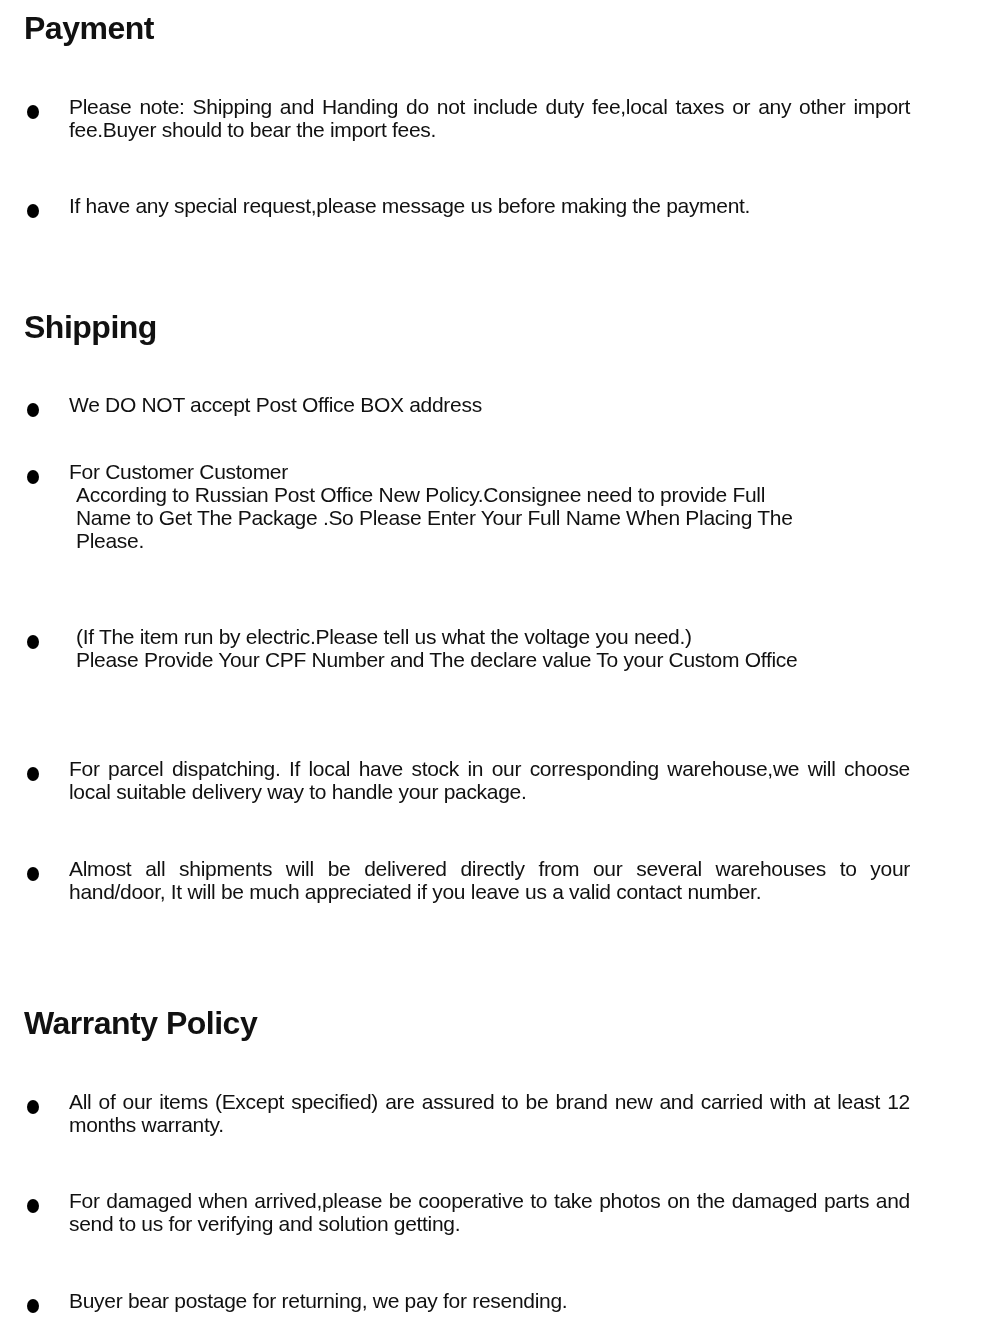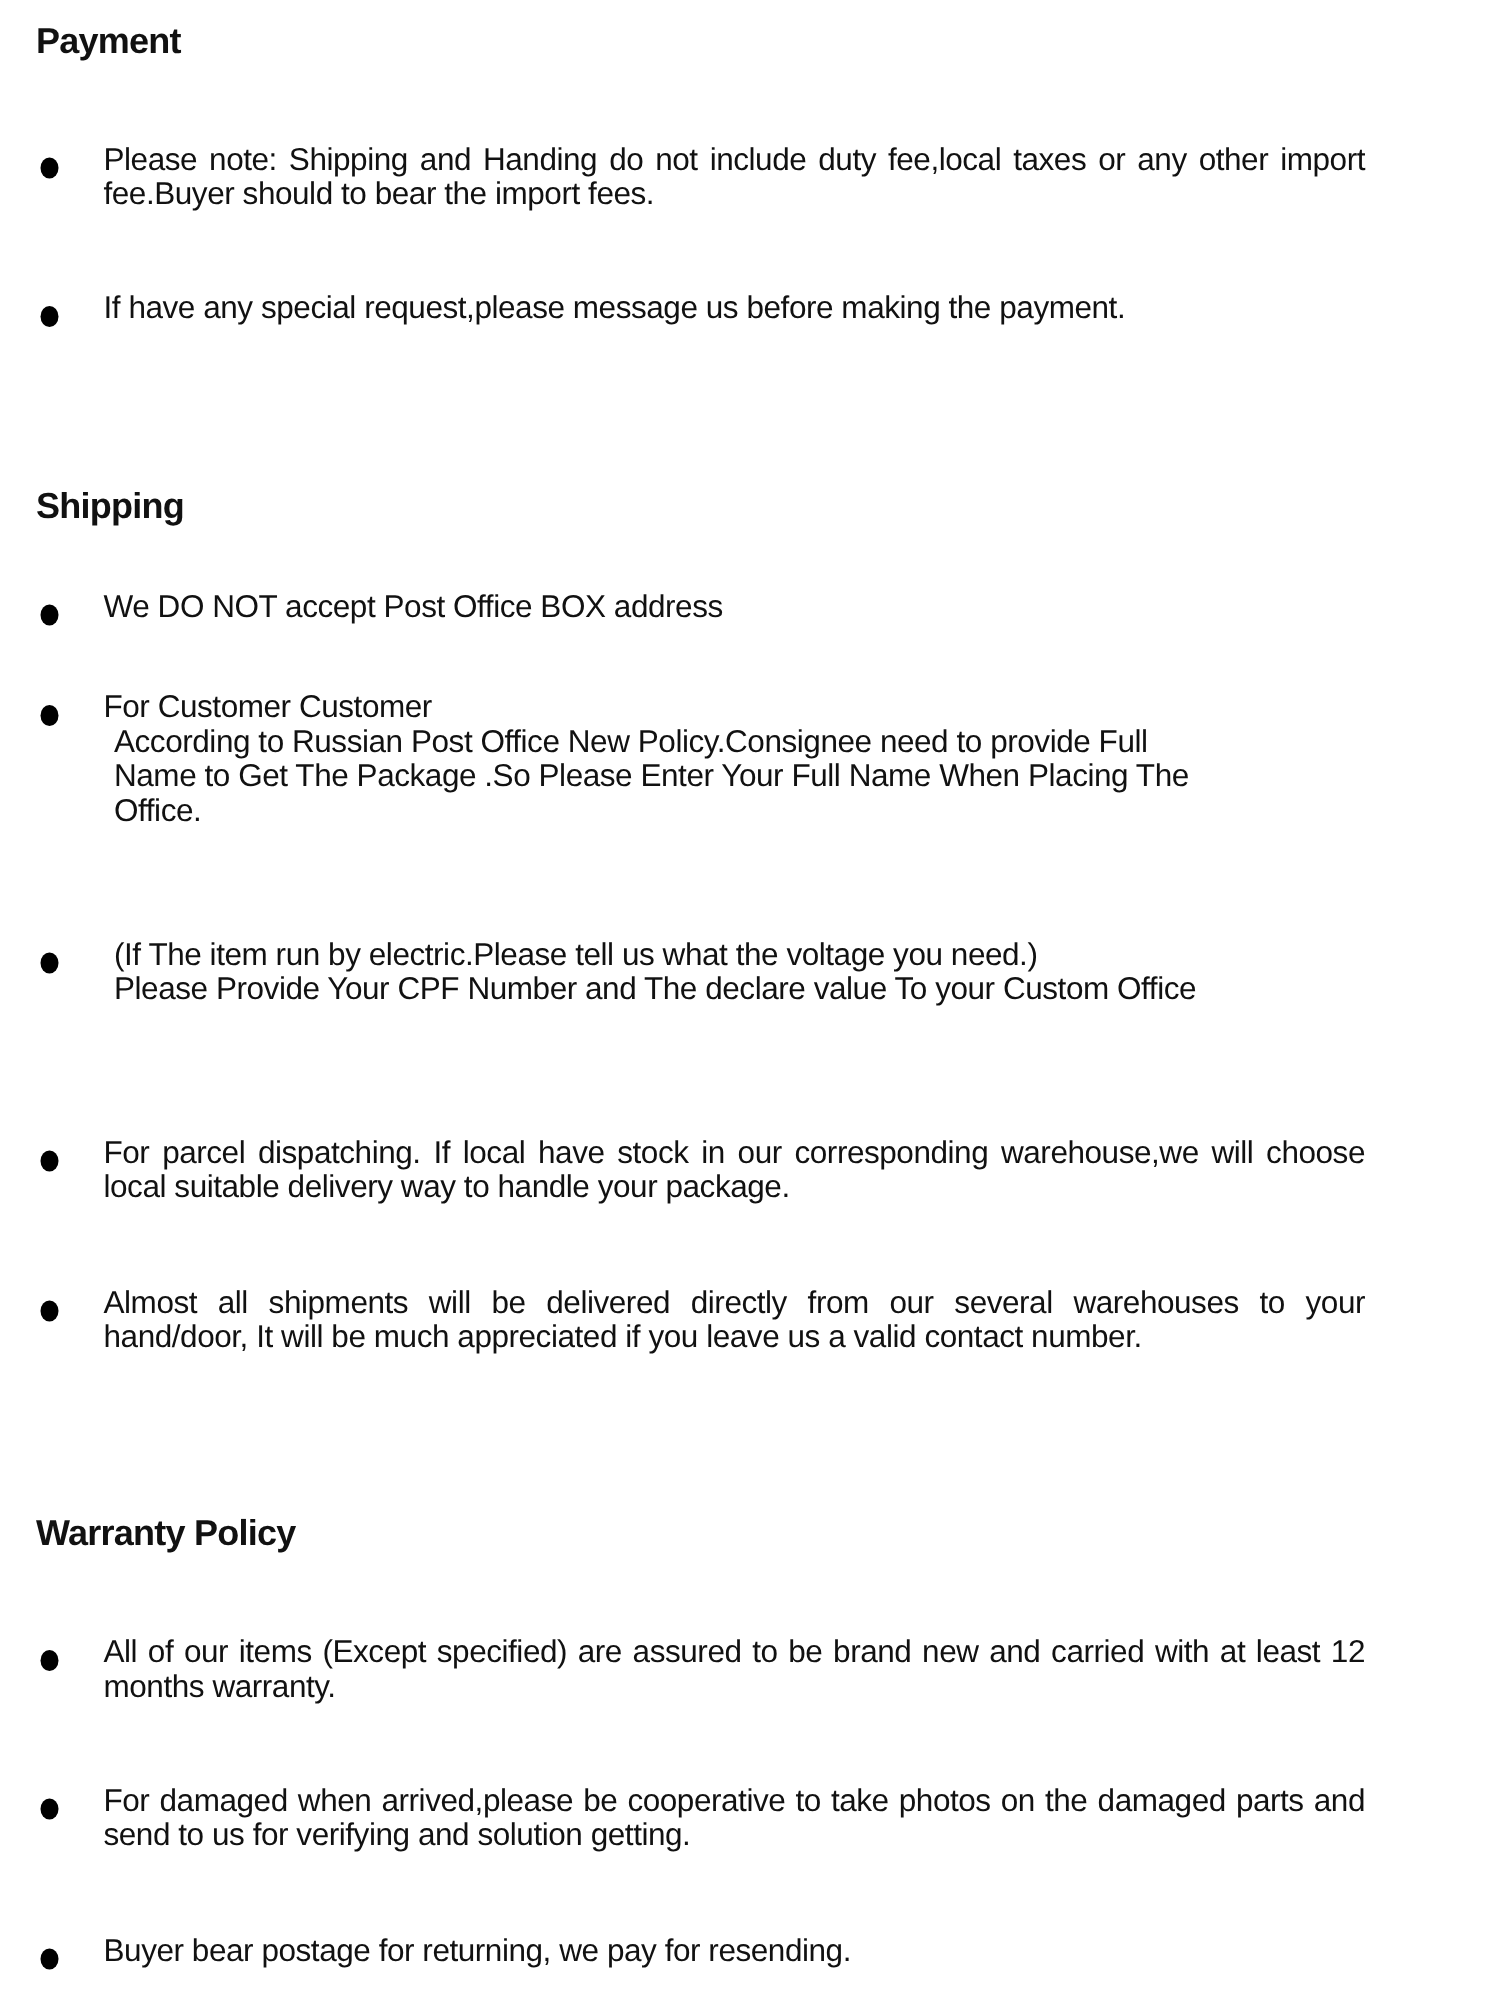--- a/index.html
+++ b/index.html
@@ -1,18 +1,18 @@
 <!DOCTYPE html>
 <html><head>
 <meta charset="utf-8">
 <style>
   html, body { margin: 0; padding: 0; background: #ffffff; }
   body { width: 1000px; height: 1334px; position: relative; overflow: hidden;
          font-family: "Liberation Sans", sans-serif; color: #111111; }
-  .heading { position: absolute; left: 24px; font-size: 24px; font-weight: bold;
+  .heading { position: absolute; left: 24px; font-size: 32px; font-weight: bold;
              letter-spacing: -0.5px; line-height: 36px; }
   .item { position: absolute; left: 0; width: 1000px; }
   .bullet { position: absolute; left: 27px; width: 12px; height: 14px; border-radius: 50%;
             background: #000000; }
   .text { position: absolute; left: 69px; width: 841px; font-size: 21px; line-height: 23px;
           letter-spacing: -0.3px; }
   .justify { text-align: justify; text-align-last: left; }
   .sub { display: block; padding-left: 7px; }
 </style>
 </head>
@@ -22,33 +22,33 @@
 
 <div class="item" style="top:95px">
   <span class="bullet" style="top:10px"></span>
   <div class="text justify">Please note: Shipping and Handing do not include duty fee,local taxes or any other import fee.Buyer should to bear the import fees.</div>
 </div>
 <div class="item" style="top:194px">
   <span class="bullet" style="top:10px"></span>
   <div class="text">If have any special request,please message us before making the payment.</div>
 </div>
 
-<div class="heading" style="top:320px">Shipping</div>
+<div class="heading" style="top:309px">Shipping</div>
 
 <div class="item" style="top:393px">
   <span class="bullet" style="top:10px"></span>
   <div class="text">We DO NOT accept Post Office BOX address</div>
 </div>
 <div class="item" style="top:460px">
   <span class="bullet" style="top:10px"></span>
   <div class="text">
     <span style="display:block">For Customer Customer</span>
     <span class="sub">According to Russian Post Office New Policy.Consignee need to provide Full</span>
     <span class="sub">Name to Get The Package .So Please Enter Your Full Name When Placing The</span>
-    <span class="sub">Office.</span>
+    <span class="sub">Please.</span>
   </div>
 </div>
 <div class="item" style="top:625px">
   <span class="bullet" style="top:10px"></span>
   <div class="text">
     <span class="sub">(If The item run by electric.Please tell us what the voltage you need.)</span>
     <span class="sub">Please Provide Your CPF Number and The declare value To your Custom Office</span>
   </div>
 </div>
 <div class="item" style="top:757px">

